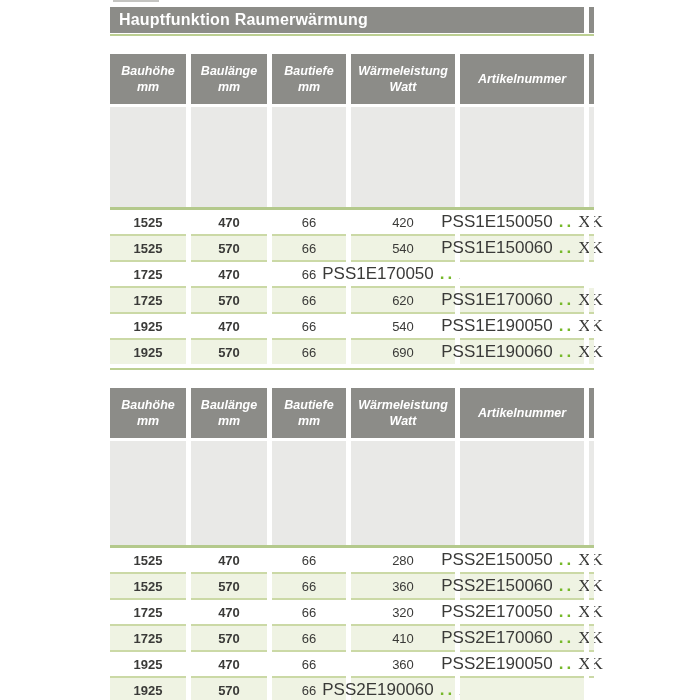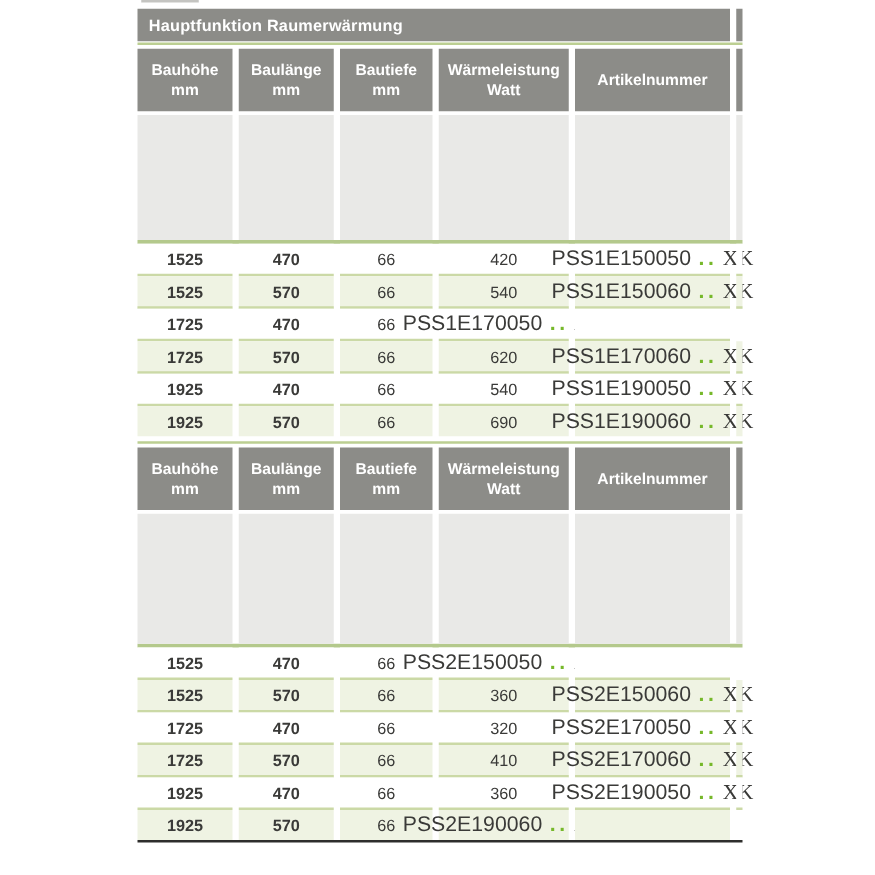--- a/index.html
+++ b/index.html
@@ -1,24 +1,24 @@
 <!DOCTYPE html>
 <html><head>
 <meta charset="utf-8">
 <style>
   html,body{margin:0;padding:0;background:#ffffff;}
   body{width:700px;height:700px;font-family:"Liberation Sans",sans-serif;}
   .stage{position:relative;width:700px;height:700px;overflow:hidden;background:#ffffff;}
   .top-artifact{position:absolute;left:113px;top:0;width:46px;height:2px;background:#b5b5b1;opacity:.8;}
   .tables{position:absolute;left:110px;top:7px;width:484px;}
   .grid{display:grid;grid-template-columns:76px 76px 74px 104px 124px 5px;column-gap:5px;}
-  .sec-bar{grid-column:1/6;background:#8c8c88;color:#ffffff;font-weight:700;font-size:13px;height:26px;display:flex;align-items:center;padding-left:9px;box-sizing:border-box;letter-spacing:.2px;}
+  .sec-bar{grid-column:1/6;background:#8c8c88;color:#ffffff;font-weight:700;font-size:16px;height:26px;display:flex;align-items:center;padding-left:9px;box-sizing:border-box;letter-spacing:.2px;}
   .sliver-dark{background:#8c8c88;height:26px;}
   .accent-line{height:2px;background:#bccf92;width:100%;margin-top:1px;}
-  .colhead-row{margin-top:3px;}
+  .colhead-row{margin-top:18px;font-style:italic;}
   .colhead{background:#8c8c88;color:#ffffff;font-weight:700;font-size:12.5px;height:50px;display:flex;flex-direction:column;justify-content:center;align-items:center;text-align:center;line-height:1.3;}
   .colhead-sliver{background:#8c8c88;height:50px;}
   .img-row{margin-top:3px;}
   .imgcell{background:#e9e9e7;}
   .img-row-1 .imgcell{height:100px;}
   .img-row-2 .imgcell{height:104px;}
   .thick-line{height:3px;background:#b4c98c;width:100%;}
   .row .cell{height:24px;display:flex;align-items:center;justify-content:center;font-size:13px;color:#3a3a38;border-bottom:2px solid #cbd9a6;background:#ffffff;}
   .row.even .cell{background:#eff3e3;}
   .rows .row:last-child .cell{border-bottom:none;}
@@ -184,20 +184,21 @@
       <div class="imgcell"></div>
       <div class="imgcell"></div>
     </div>
     <div class="thick-line"></div>
 
     <div class="rows">
       <div class="grid row odd">
         <div class="cell b">1525</div>
         <div class="cell b">470</div>
         <div class="cell">66</div>
+        <div class="cell">280</div>
         <div class="cell art">
             <span>PSS2E150050</span>
             <span class="dots">..</span>
             <span class="suffix">XK</span>
           </div>
         <div class="cell"></div>
       </div>
       <div class="grid row even">
         <div class="cell b">1525</div>
         <div class="cell b">570</div>

